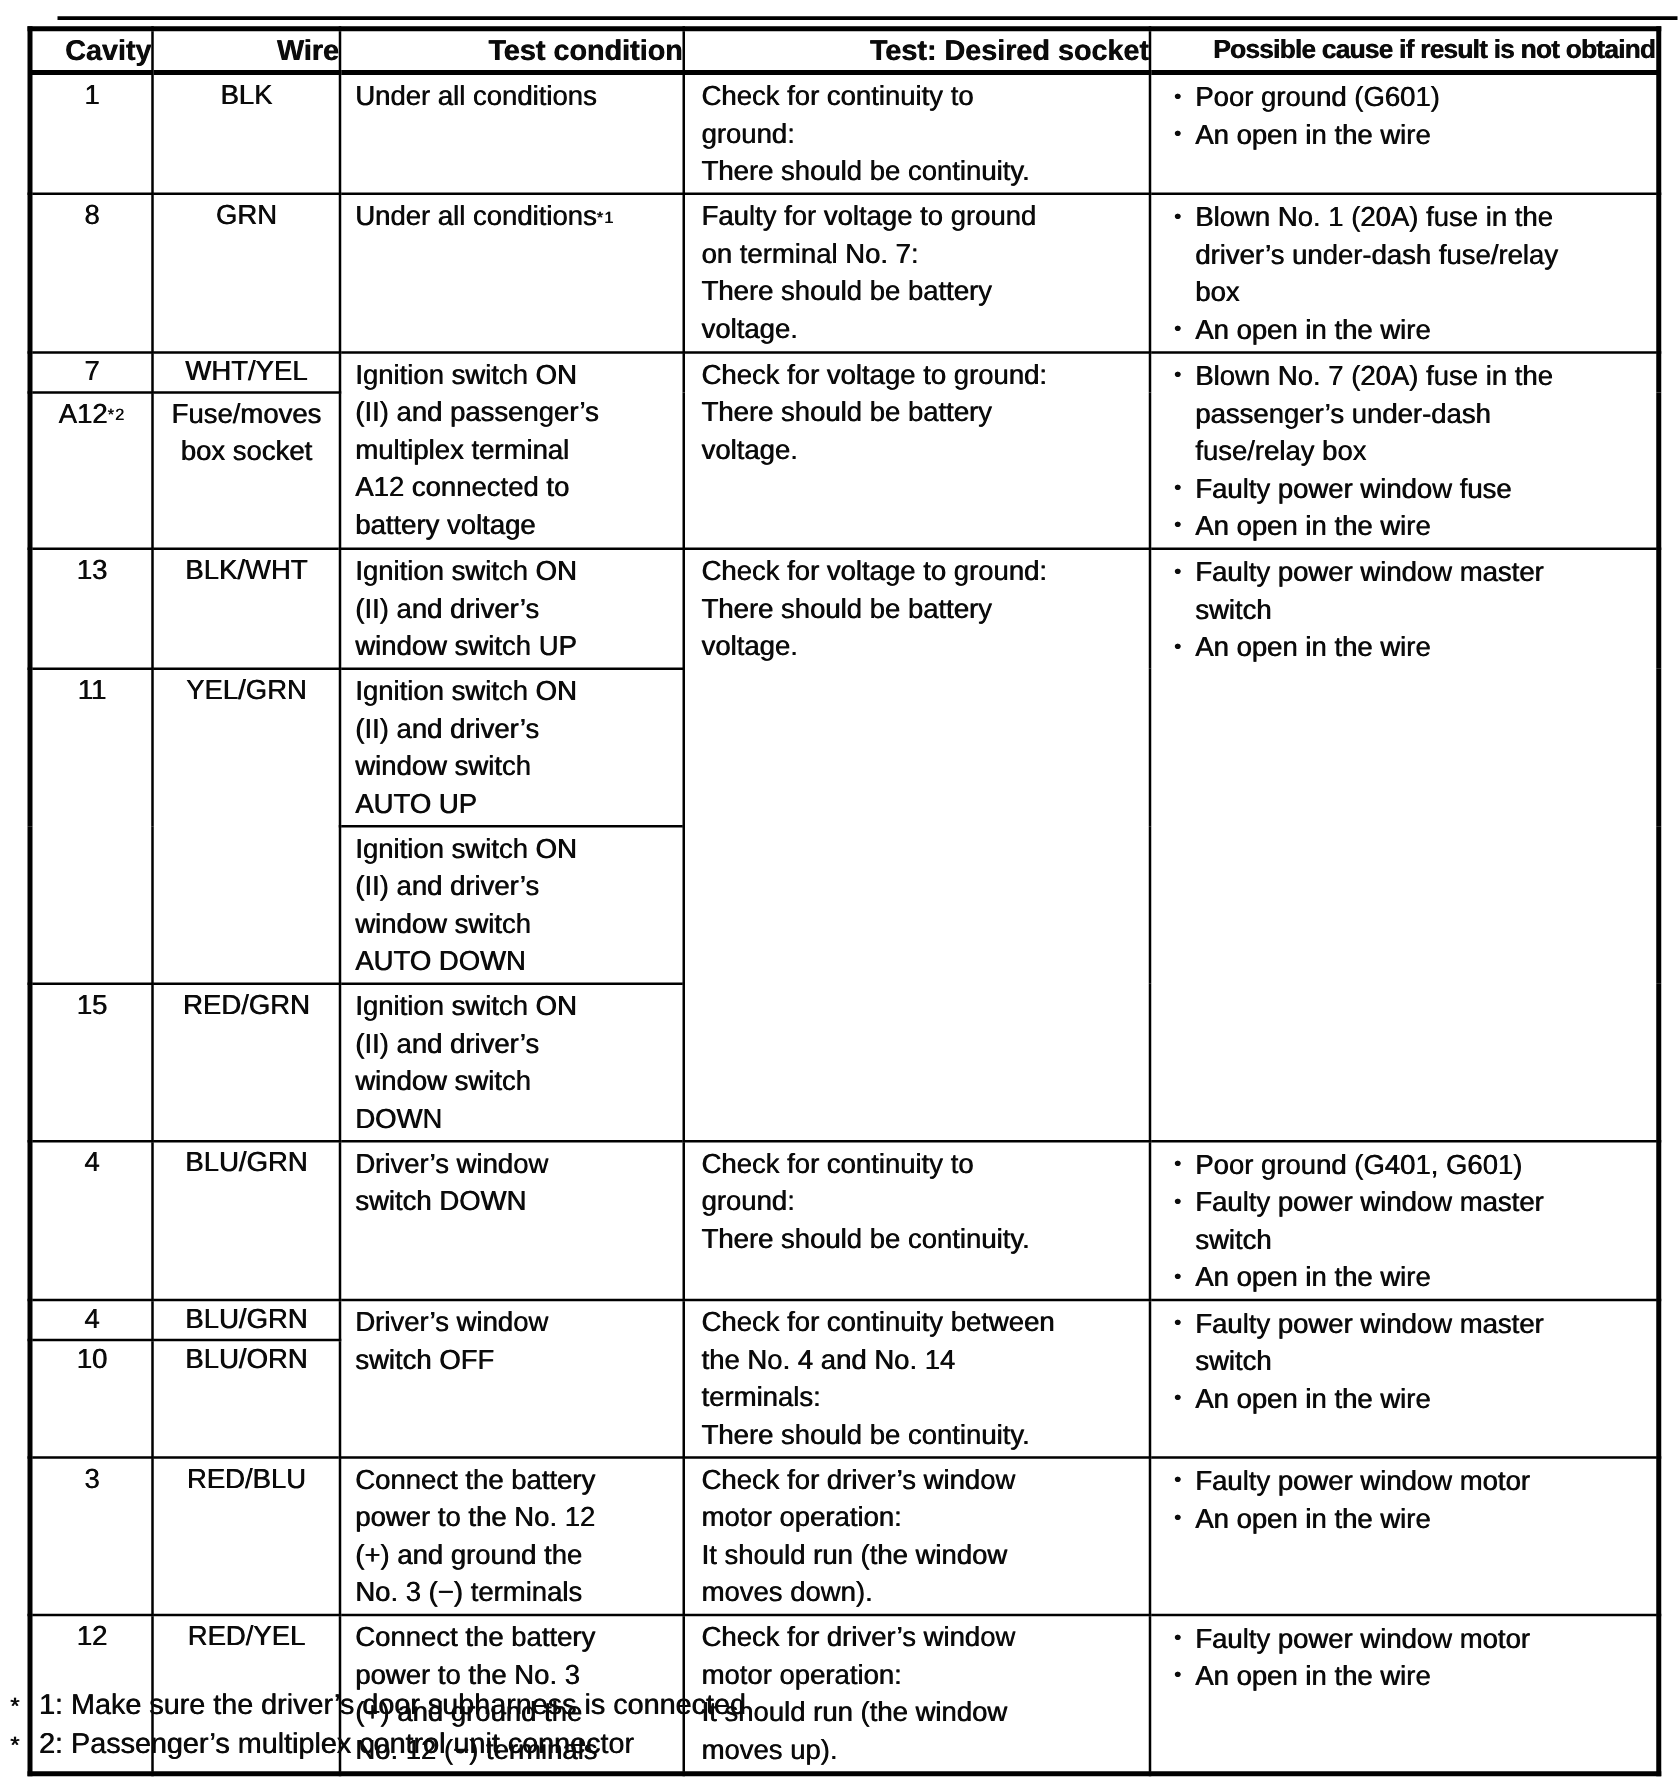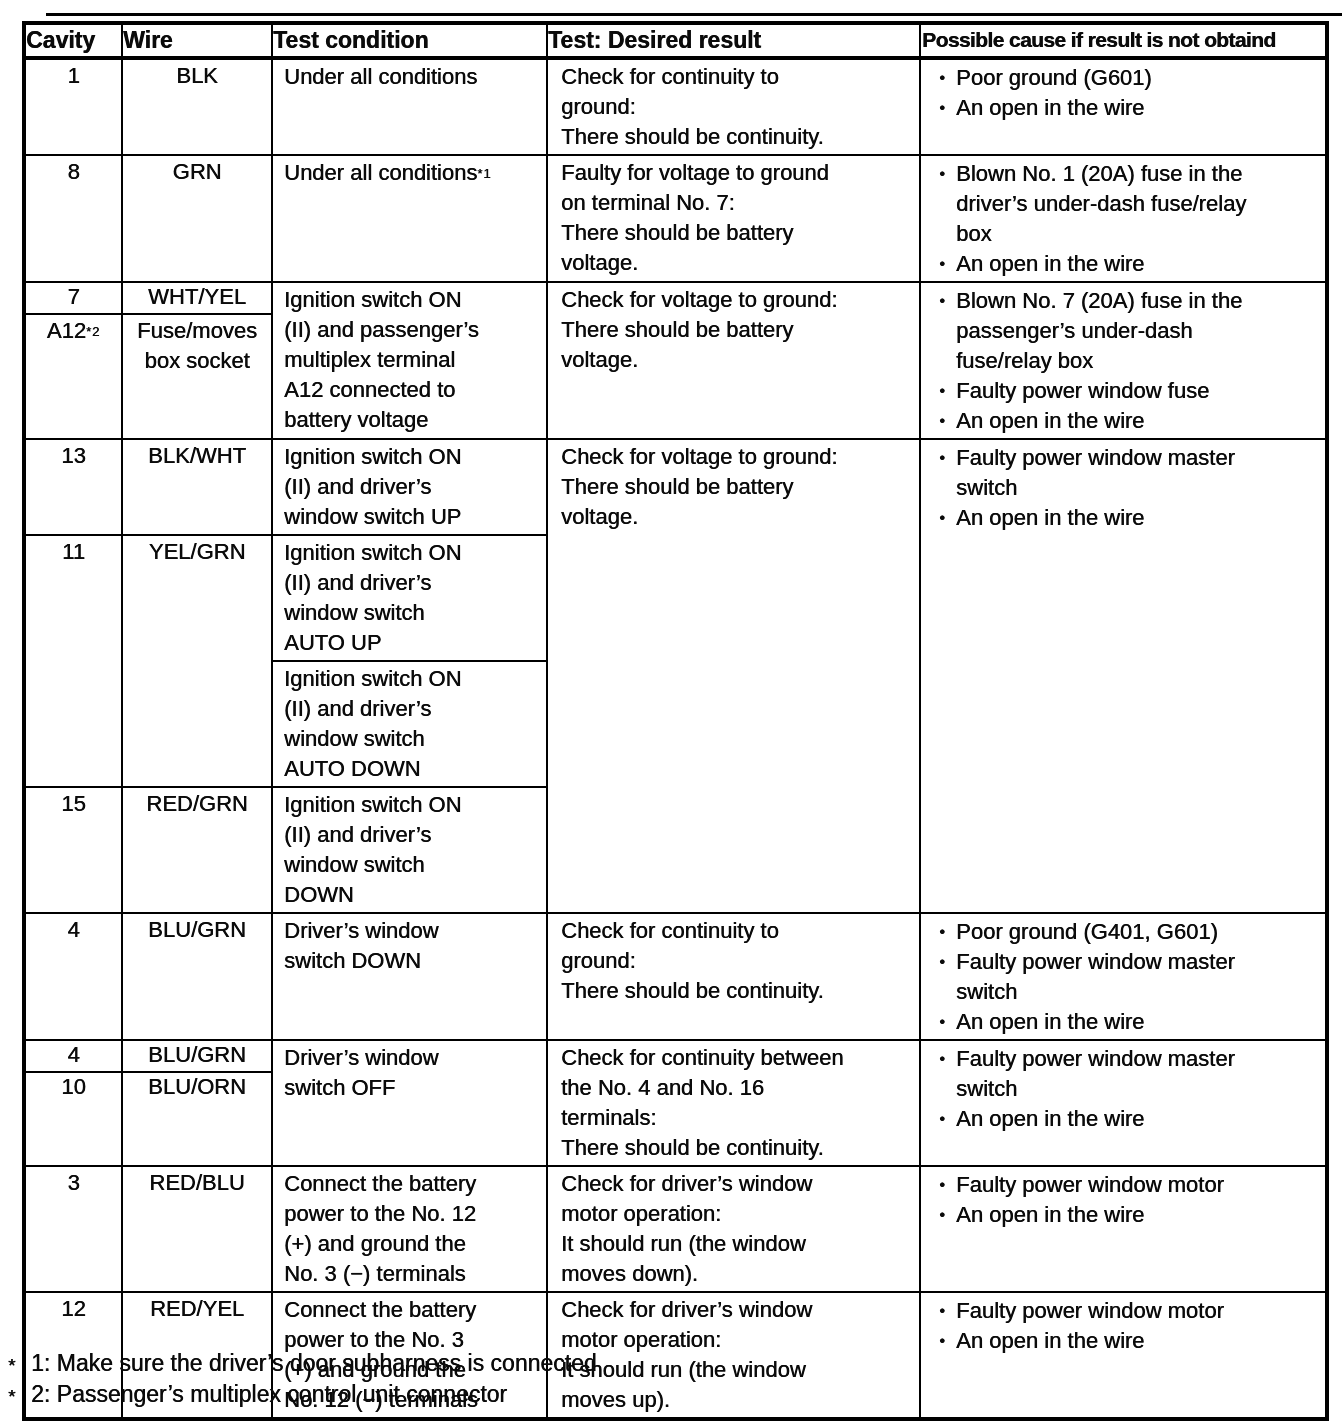--- a/index.html
+++ b/index.html
@@ -23,21 +23,21 @@
     border:4px solid #000;
   }
   .tt th, .tt td {
     border:2px solid #000;
     text-shadow:0.5px 0 0 currentColor;
   }
   .tt thead th {
     border-bottom-width:4px;
     font-size:23px; font-weight:bold;
     padding:1px 0 2px 0;
-    text-align:left;
+    text-align:right;
     line-height:28px;
     white-space:nowrap; overflow:hidden;
   }
   .tt thead th.last { font-size:21px; letter-spacing:-0.6px; padding:1px 1px 2px 1px; }
   .tt td {
     vertical-align:top;
     font-size:22px; line-height:30px;
     white-space:pre-line;
   }
   td.center { text-align:center; padding-top:1px; }
@@ -69,21 +69,21 @@
         <col style="width:150px">
         <col style="width:275px">
         <col style="width:373px">
         <col style="width:407px">
     </colgroup>
     <thead>
       <tr style="height:30px">
         <th>Cavity</th>
         <th>Wire</th>
         <th>Test condition</th>
-        <th>Test: Desired result</th>
+        <th>Test: Desired socket</th>
         <th class="last">Possible cause if result is not obtaind</th>
       </tr>
     </thead>
     <tbody>
       <tr style="height:85px">
         <td class="center">1</td>
         <td class="center">BLK</td>
         <td class="cond">Under all conditions</td>
         <td class="res">Check for continuity to
 ground:
@@ -224,21 +224,21 @@
             </div>
           </td>
       </tr>
 
       <tr style="height:28px">
         <td class="center sub">4</td>
         <td class="center sub">BLU/GRN</td>
         <td class="cond" rowspan="2">Driver’s window
 switch OFF</td>
         <td class="res" rowspan="2">Check for continuity between
-the No. 4 and No. 16
+the No. 4 and No. 14
 terminals:
 There should be continuity.</td>
         <td class="causes" rowspan="2">
             <div class="cause">
               <span class="bullet">•</span>
               <span class="cause-text">Faulty power window master
 switch</span>
             </div>
             <div class="cause">
               <span class="bullet">•</span>

